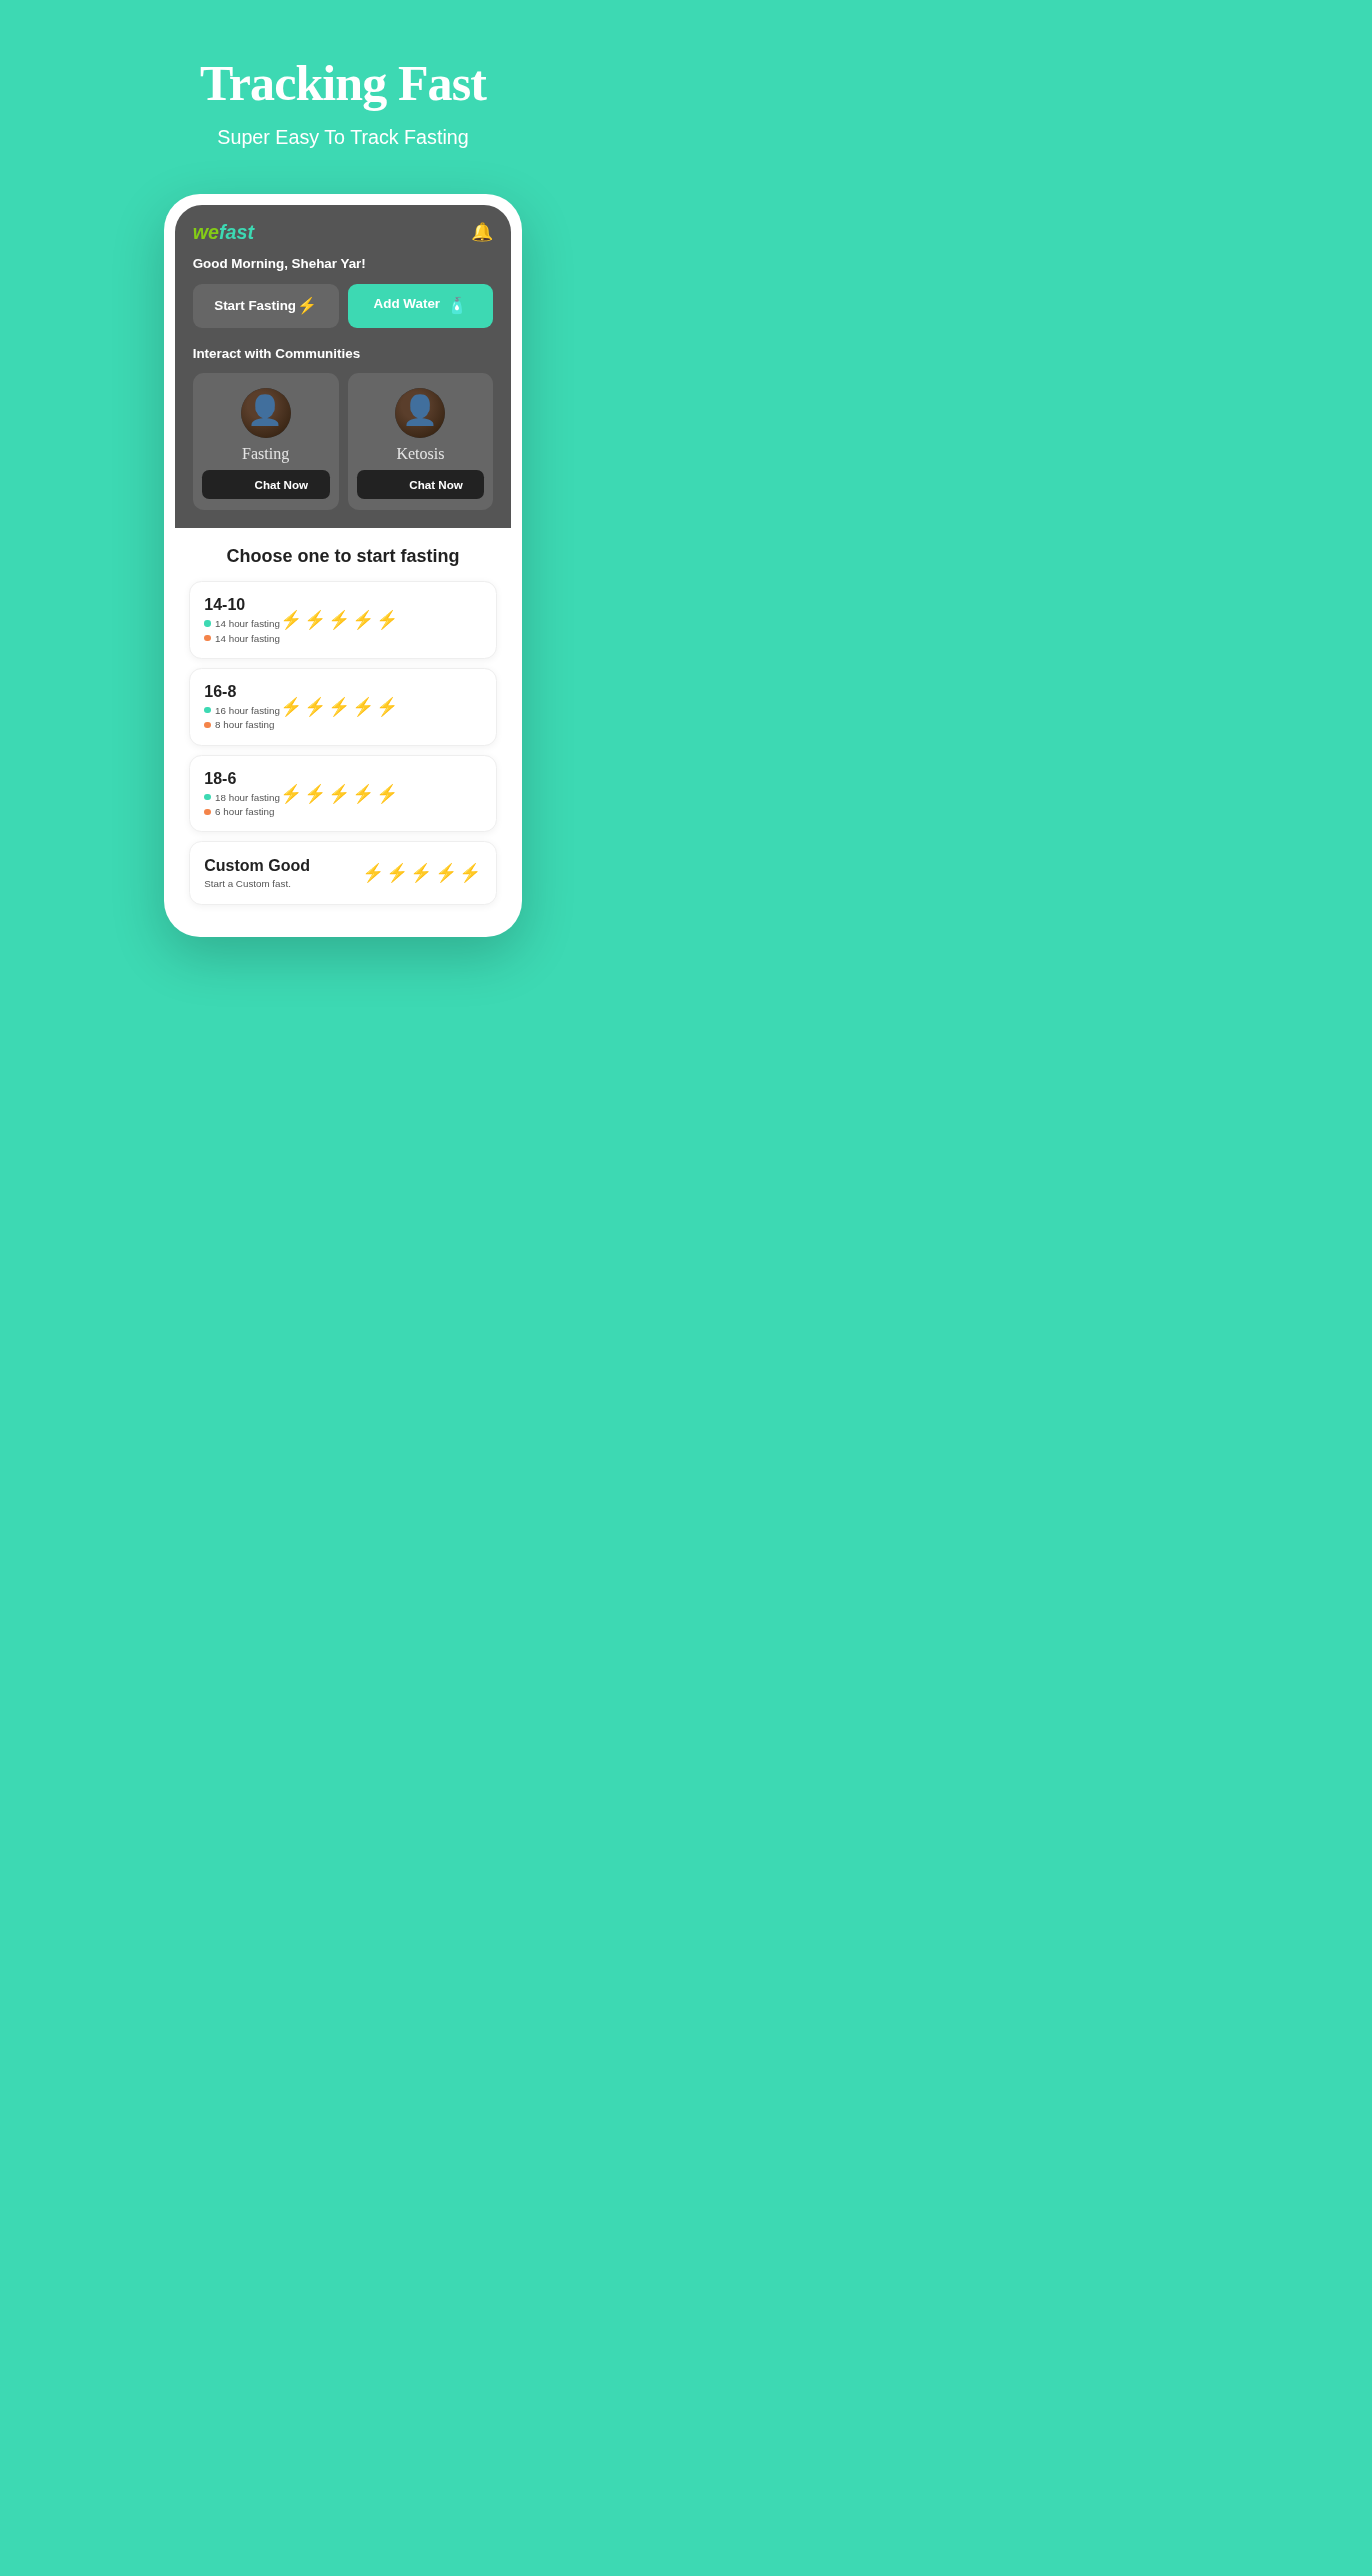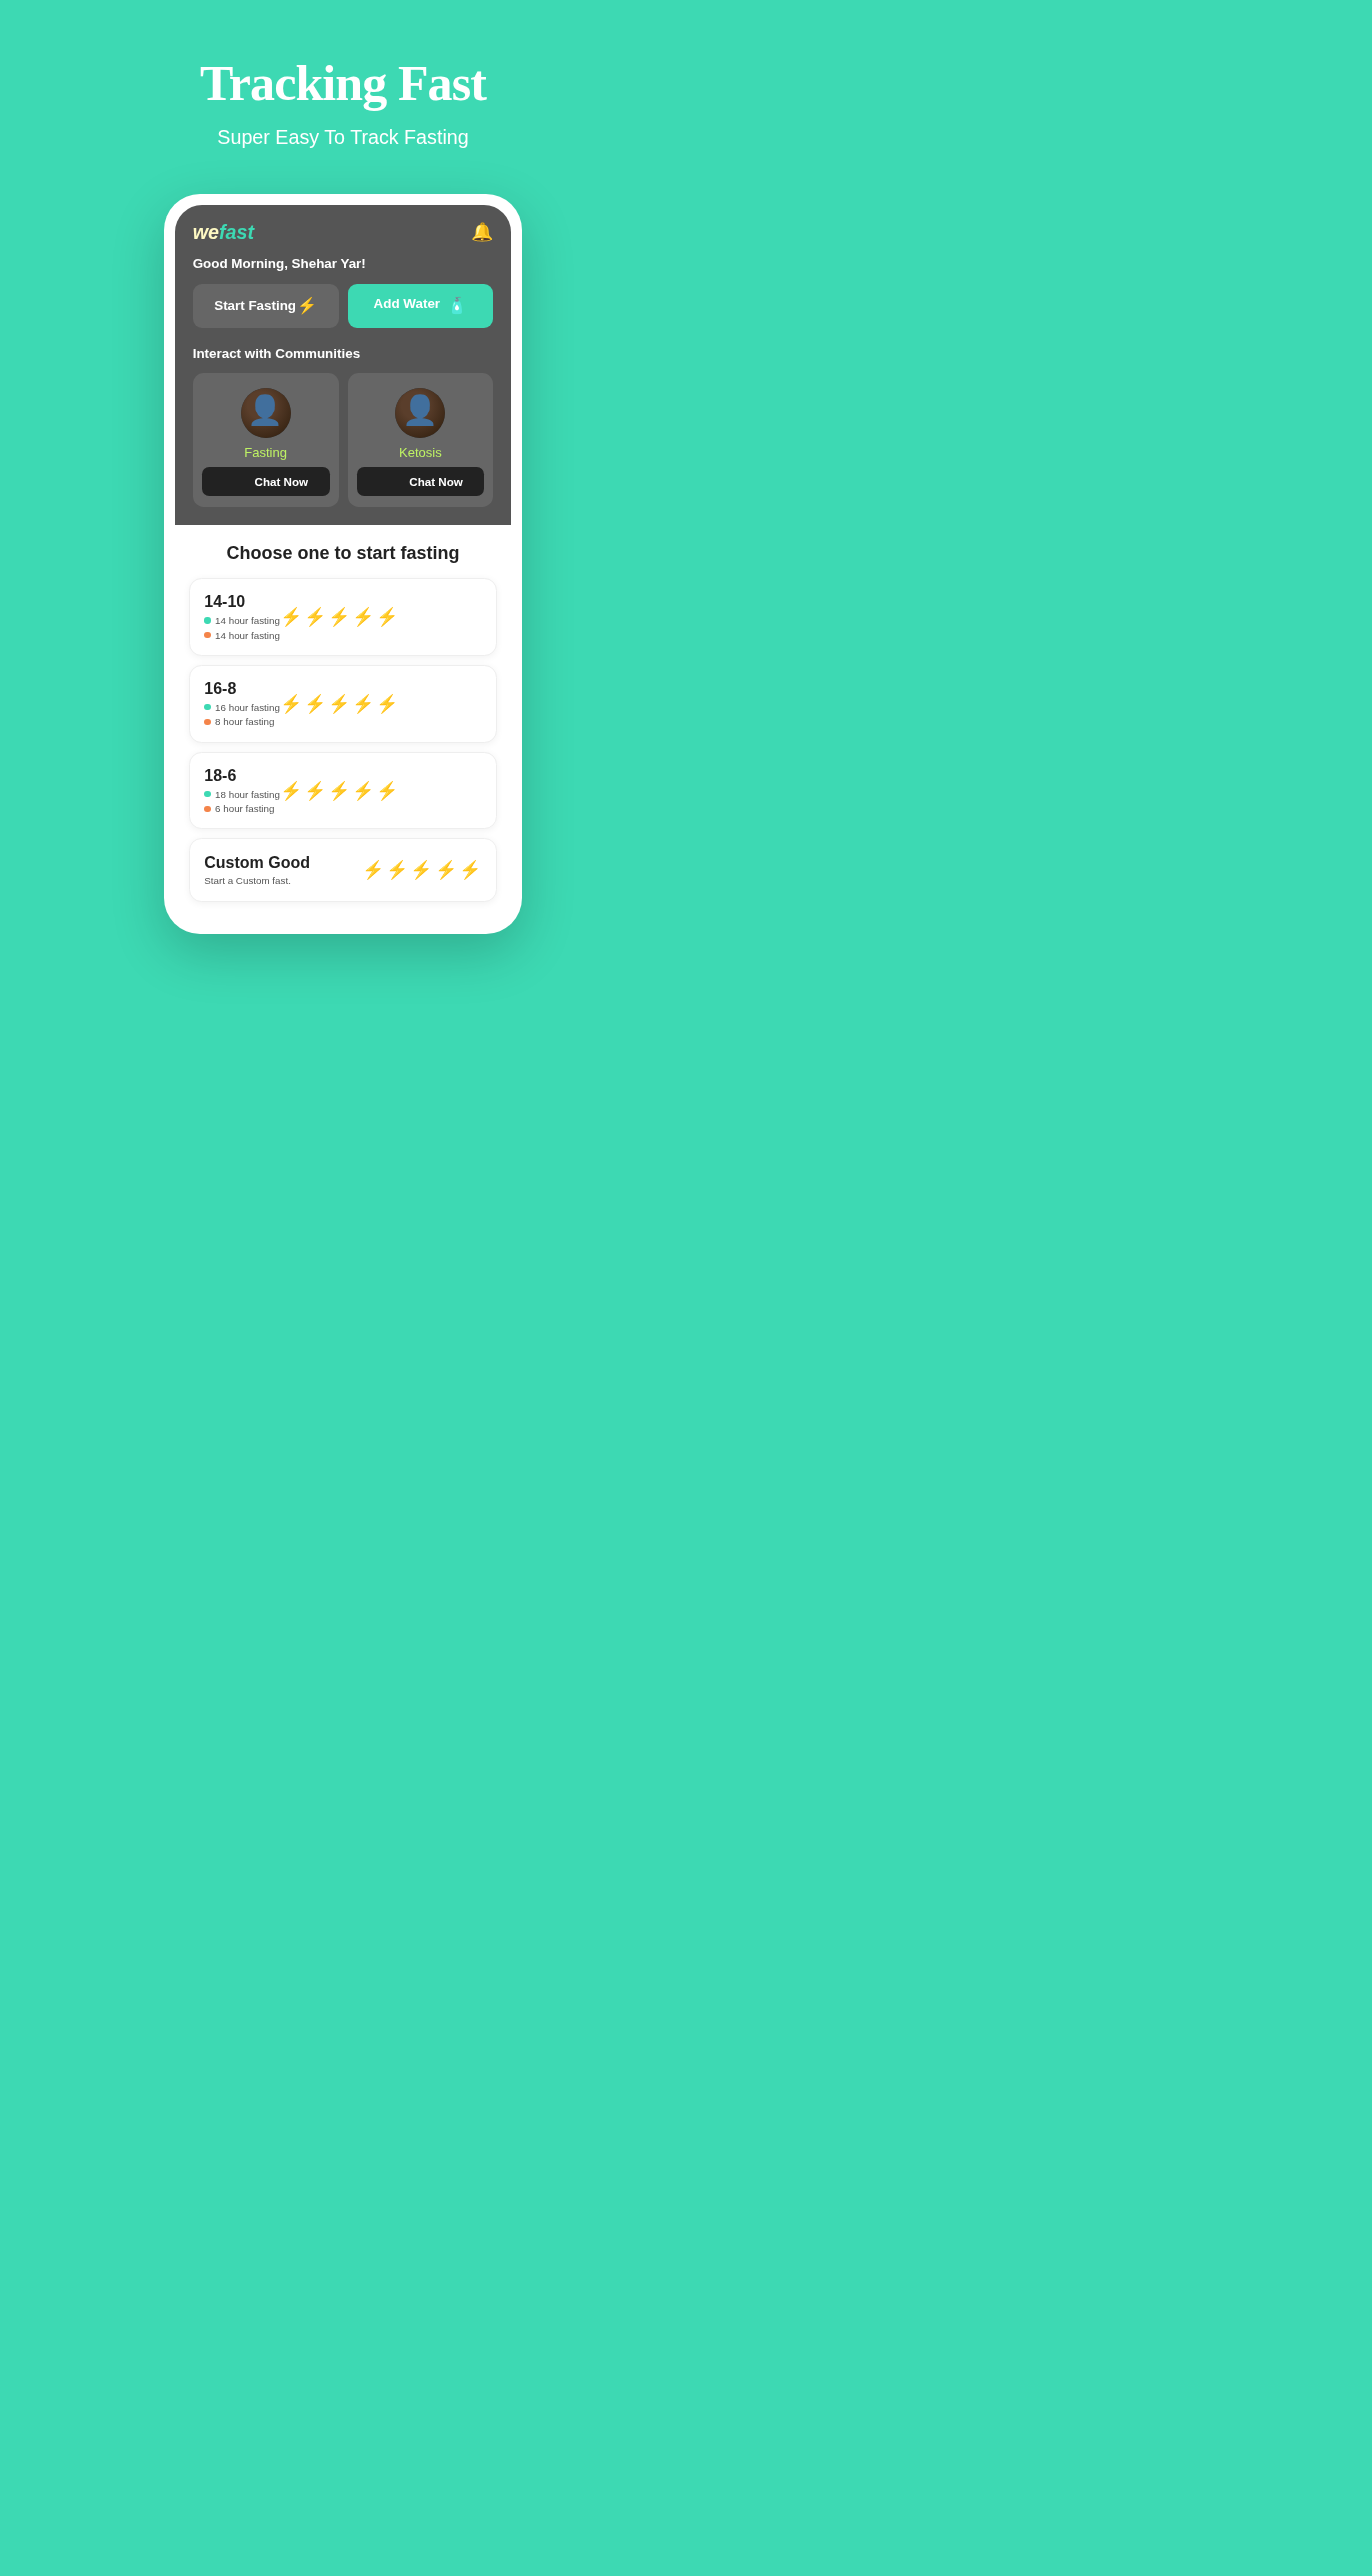--- a/index.html
+++ b/index.html
@@ -62,21 +62,21 @@
     }
 
     .logo-text {
       font-size: 19.7px;
       font-weight: 700;
       color: white;
     }
 
     .logo-text span {
       font-style: italic;
-      color: #fef9c3;
+      color: #84cc16;
     }
 
     .logo-we {
       color: white;
       font-style: italic;
     }
 
     .bell-icon {
       font-size: 18px;
       color: #ccc;
@@ -178,23 +178,24 @@
       content: '👤';
       font-size: 29px;
       position: absolute;
       top: 5.4px;
       left: 50%;
       transform: translateX(-50%);
       filter: grayscale(0.5);
     }
 
     .community-name {
-      color: #bef264;
-      font-size: 13px;
+      color: #e5e5e5;
+      font-size: 16px;
       font-weight: 500;
+      font-family: Liberation Serif, serif;
     }
 
     .btn-chat {
       background: #222;
       border: none;
       border-radius: 7.2px;
       padding: 8px 21.5px;
       color: white;
       font-size: 11.6px;
       font-weight: 600;

